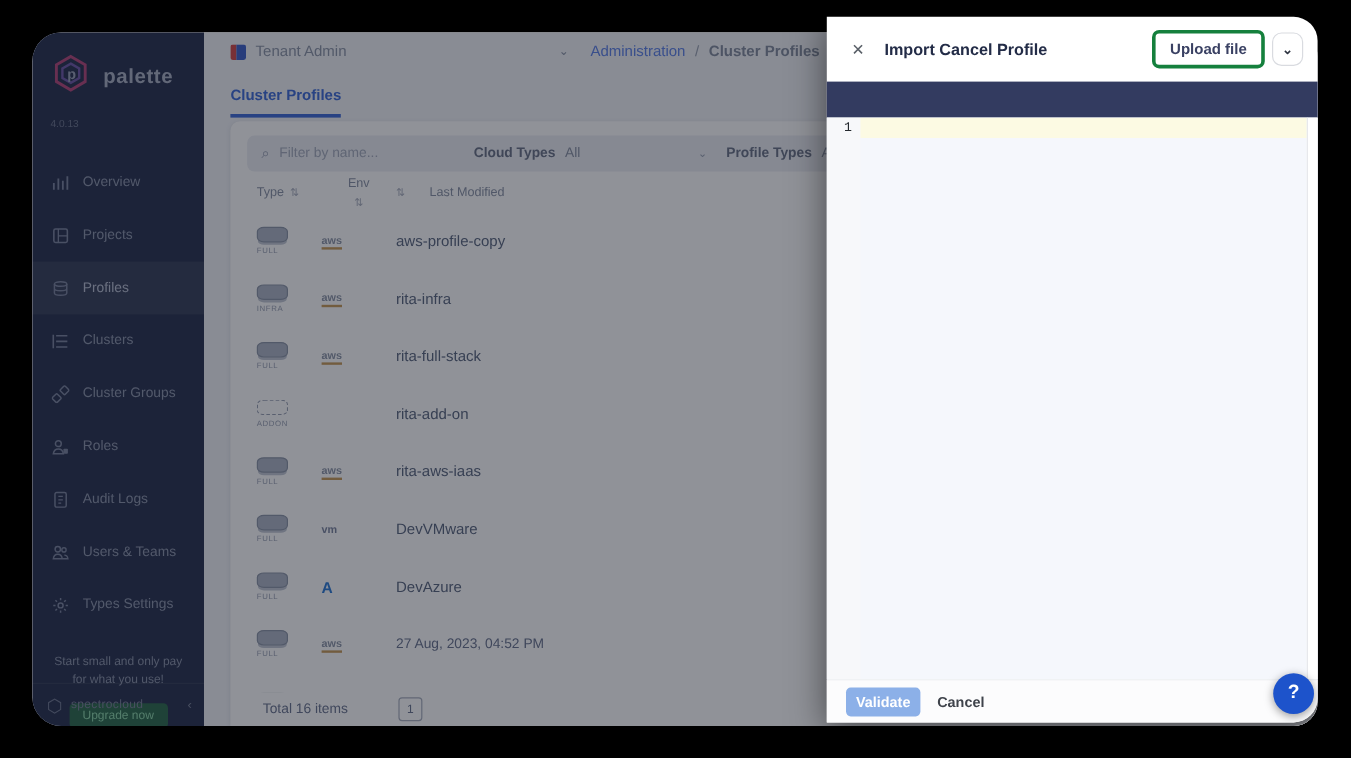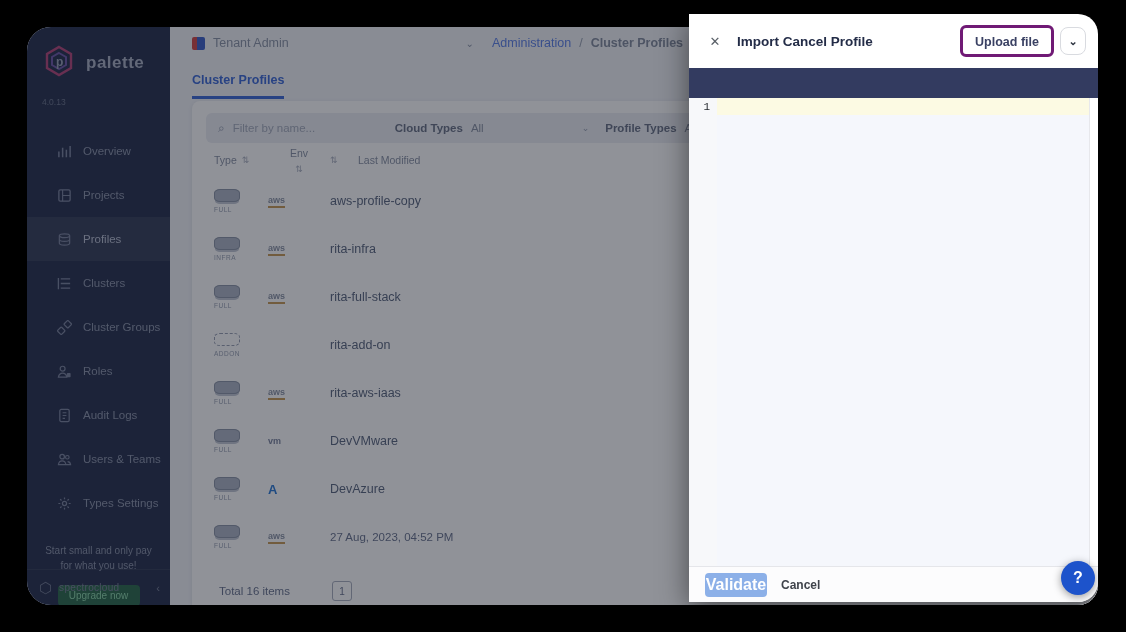--- a/index.html
+++ b/index.html
@@ -11,21 +11,21 @@
   .app-window { position:absolute; left:27px; top:27px; width:1071px; height:578px;
                 border-radius:24px 20px 20px 24px; overflow:hidden; background:#eef0f6; }
 
   
   .sidebar { position:absolute; left:0; top:0; width:143px; height:100%;
              background:#2a3350; color:#98a1b6; }
   .brand-row { display:flex; align-items:center; gap:9px; padding:16px 0 0 14px; }
   .brand-name { color:#aab1c4; font-size:17px; font-weight:600; letter-spacing:.5px; }
   .version { padding:14px 0 0 15px; font-size:8.5px; color:#6d768e; }
   .nav { margin-top:22px; }
-  .nav-item { display:flex; align-items:center; gap:11px; height:44px; padding-left:29px;
+  .nav-item { display:flex; align-items:center; gap:11px; height:44px; padding-left:15px;
               font-size:11.5px; color:#8d96ac; cursor:pointer; }
   .nav-item.active { background:rgba(255,255,255,.07); color:#b9c0d2; }
   .nav-icon { width:16px; height:16px; flex:0 0 16px; display:flex; align-items:center;
               justify-content:center; color:#7d86a0; }
   .nav-icon svg { width:15px; height:15px; }
   .promo { margin-top:18px; padding:0 12px; text-align:center; font-size:10px;
            line-height:1.5; color:#8b94aa; }
   .upgrade-btn { display:block; margin:12px auto 0; width:82px; height:21px; border:none;
                  border-radius:4px; background:#2f6b4f; color:#8fd8ab; font-size:10px;
                  font-family:inherit; cursor:pointer; }
@@ -103,39 +103,39 @@
 
   
   .drawer { position:absolute; left:689px; top:14px; width:409px; height:588px;
             background:#fff; border-radius:0 20px 20px 0;
             box-shadow:0 6px 30px rgba(0,0,0,.5); display:flex; flex-direction:column; }
   .drawer-header { height:54px; display:flex; align-items:center; padding:0 12px 0 16px; }
   .close-x { width:20px; height:20px; color:#5a6068; font-size:13px; display:flex;
              align-items:center; justify-content:center; cursor:pointer; }
   .drawer-title { margin-left:12px; font-size:13.5px; font-weight:700; color:#232c47; }
   .header-actions { margin-left:auto; display:flex; align-items:center; gap:6px; }
-  .upload-wrap { border:3px solid #701a75; border-radius:6px; padding:4px 12px; }
+  .upload-wrap { border:3px solid #15803d; border-radius:6px; padding:4px 12px; }
   .upload-btn { background:none; border:none; font-family:inherit; font-size:12.5px;
                 font-weight:600; color:#3a4163; cursor:pointer; }
   .chev-btn { width:26px; height:28px; border:1px solid #d9dbe0; border-radius:8px;
               background:#fff; color:#2d3340; font-size:11px; font-weight:700;
               display:flex; align-items:center; justify-content:center; cursor:pointer; }
   .drawer-toolbar { height:30px; background:#333b60; }
   .editor { flex:1; display:flex; background:#f5f7fc; position:relative; overflow:hidden; }
   .gutter { width:28px; background:#f7f8fa; text-align:right; padding:3px 7px 0 0;
             font-family:"Liberation Mono", monospace; font-size:11px; color:#24292e; }
   .code-area { flex:1; position:relative; cursor:text; }
   .active-line { position:absolute; left:0; top:0; right:9px; height:17px; background:#fcfae3; }
   .editor-scroll { position:absolute; right:0; top:0; bottom:0; width:9px; background:#fff;
                    border-left:1px solid #e7e8ec; }
   .drawer-footer { height:36px; border-top:1px solid #e5e6ea; background:#fcfcfd;
                    display:flex; align-items:center; padding:0 16px; gap:14px;
                    border-radius:0 0 20px 0; }
   .validate-btn { width:62px; height:24px; border:none; border-radius:4px; background:#8cb0e8;
-                  color:#fff; font-size:16px; font-weight:600; font-family:inherit; cursor:pointer; }
+                  color:#fff; font-size:12px; font-weight:600; font-family:inherit; cursor:pointer; }
   .cancel-btn { background:none; border:none; font-size:12px; font-weight:600; color:#3f434b;
                 font-family:inherit; cursor:pointer; }
 
   .help-fab { position:absolute; left:1061px; top:561px; width:34px; height:34px;
               border-radius:50%; background:#1d53cb; color:#fff; border:none; font-size:16px;
               font-weight:700; display:flex; align-items:center; justify-content:center;
               box-shadow:0 2px 8px rgba(0,0,0,.4); cursor:pointer; z-index:30; font-family:inherit; }
 
   
   .hex { width:36px; height:36px; position:relative; }

